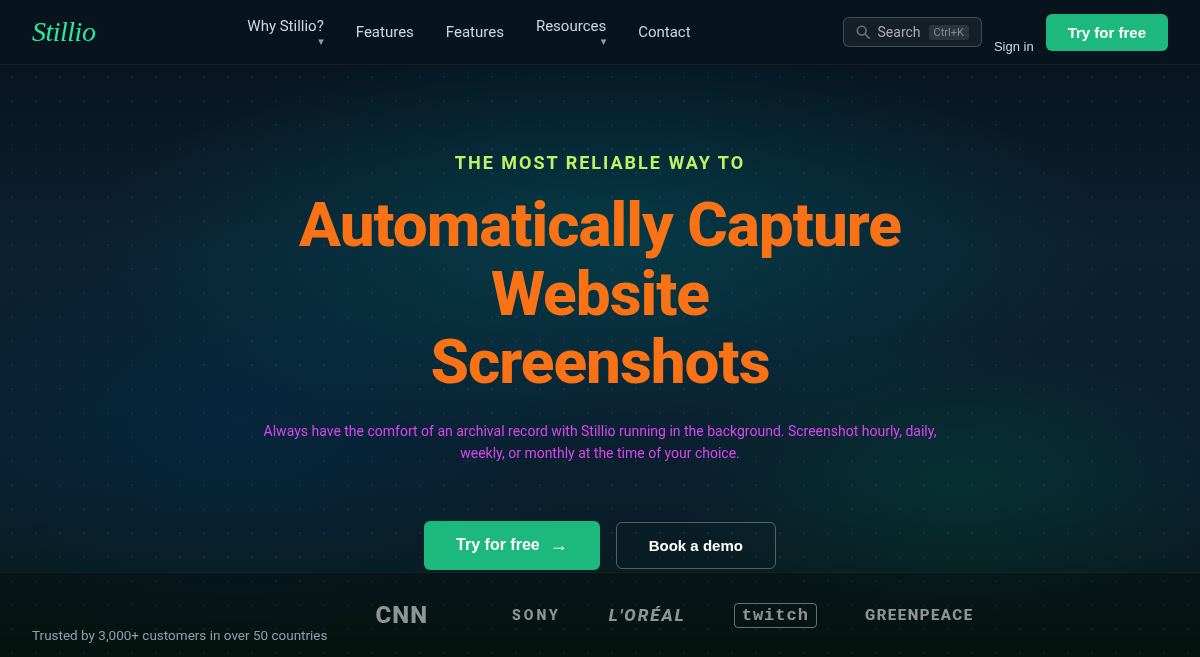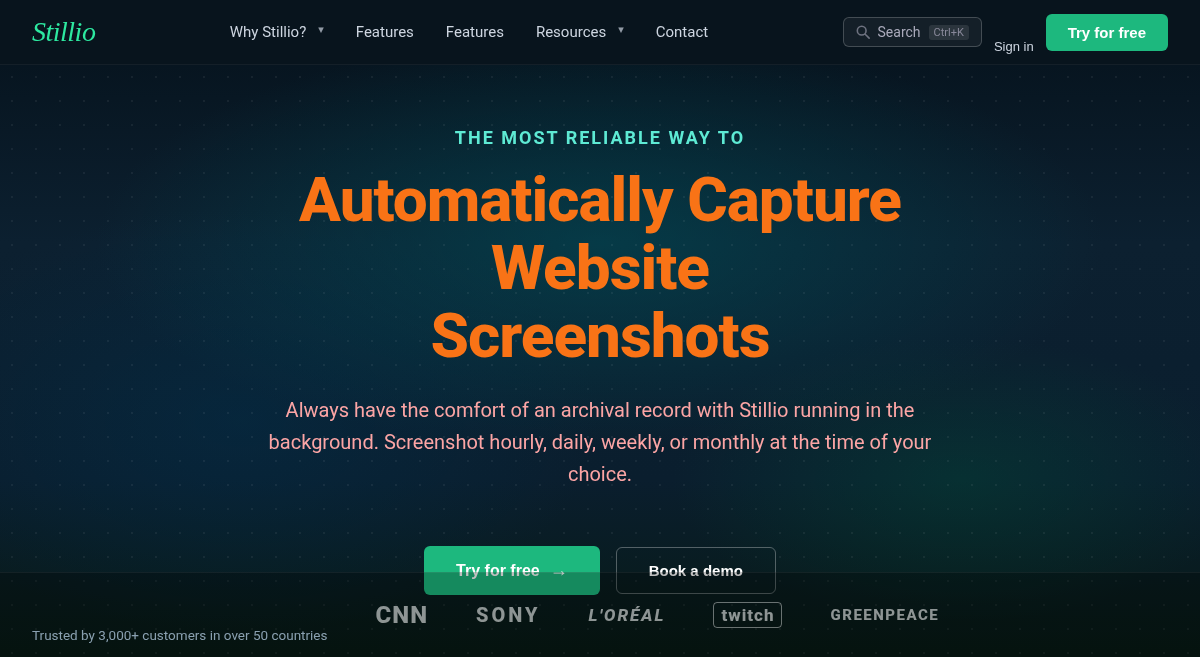--- a/index.html
+++ b/index.html
@@ -39,22 +39,23 @@
       align-items: center;
       gap: 32px;
     }
 
     .nav-link {
       color: #cdd5e0;
       font-size: 15px;
       text-decoration: none;
       cursor: pointer;
       display: flex;
-      align-items: flex-start;
-      gap: 12px;
+      align-items: flex-end;
+      gap: 0;
+      flex-direction: column;
     }
 
     .nav-chevron {
       font-size: 11px;
       opacity: 0.7;
     }
 
     .nav-right {
       display: flex;
       align-items: center;
@@ -143,37 +144,37 @@
       position: relative;
       z-index: 2;
       max-width: 820px;
       padding: 0 20px;
     }
 
     .hero-subtitle {
       font-size: 18px;
       font-weight: 700;
       letter-spacing: 2px;
-      color: #5eead4;
+      color: #bef264;
       text-transform: uppercase;
       margin-bottom: 18px;
     }
 
     .hero-title {
       font-size: 62px;
       font-weight: 800;
       color: #f97316;
       line-height: 1.1;
       margin-bottom: 24px;
       letter-spacing: -1px;
     }
 
     .hero-description {
-      font-size: 20px;
-      color: #fca5a5;
+      font-size: 14px;
+      color: #d946ef;
       line-height: 1.6;
       max-width: 680px;
       margin: 0 auto 56px;
     }
 
     .hero-buttons {
       display: flex;
       align-items: center;
       justify-content: center;
       gap: 16px;
@@ -236,27 +237,28 @@
 
     .brand-logo {
       color: rgba(255,255,255,0.55);
       font-weight: 800;
       font-size: 18px;
       letter-spacing: 1px;
       white-space: nowrap;
     }
 
     .brand-logo.cnn { font-size: 24px; }
-    .brand-logo.sony { font-size: 20px; letter-spacing: 3px; }
+    .brand-logo.sony { font-size: 14px; letter-spacing: 3px; margin-left: 36px; }
     .brand-logo.loreal { font-size: 17px; letter-spacing: 2px; font-style: italic; }
     .brand-logo.twitch {
       font-size: 17px;
       border: 1.5px solid rgba(255,255,255,0.4);
       border-radius: 4px;
       padding: 2px 7px;
+      font-family: Liberation Mono, monospace;
     }
     .brand-logo.greenpeace { font-size: 15px; letter-spacing: 1.5px; }
 
     .arrow-right {
       font-size: 18px;
     }
   </style>
 </head>
 <body>
 

